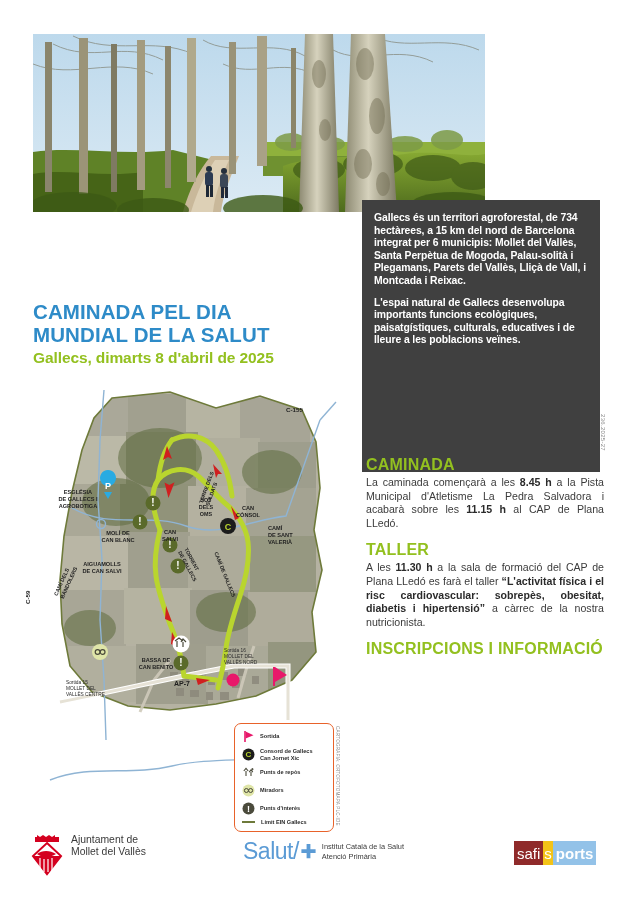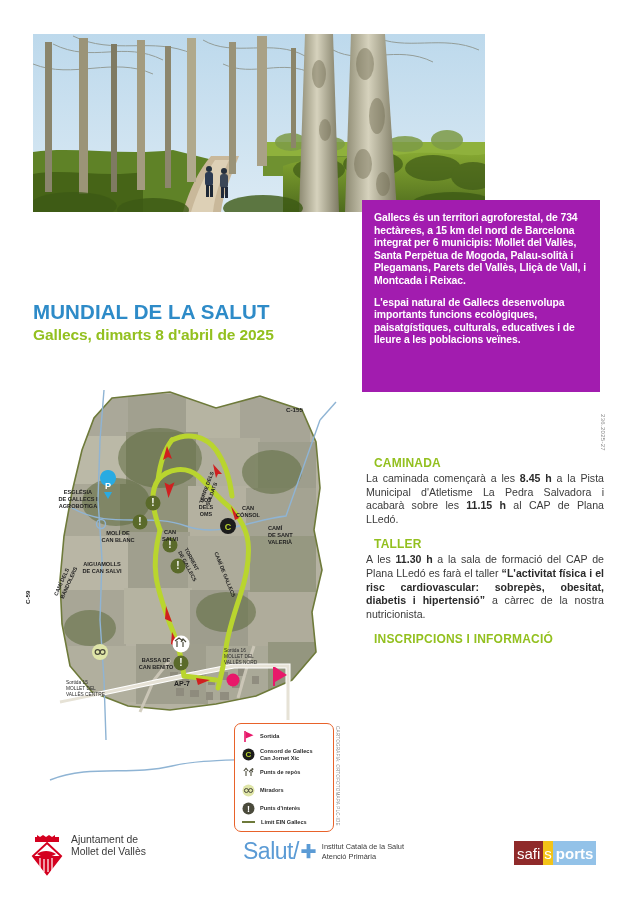--- a/index.html
+++ b/index.html
@@ -13,22 +13,22 @@
 
   
   .photo{
     position:absolute;left:33px;top:34px;width:452px;height:178px;
     overflow:hidden;background:#9fbf6a;
   }
   .photo svg{display:block;width:452px;height:178px;}
 
   
   .green-panel{
-    position:absolute;left:362px;top:200px;width:238px;height:192px;
-    background:#a21caf;color:#ffffff;
+    position:absolute;left:362px;top:200px;width:238px;height:272px;
+    background:#404040;color:#ffffff;
     padding:12px 14px 10px 12px;box-sizing:border-box;
   }
   .green-panel p{
     margin:0 0 9px 0;font-size:10.4px;line-height:12.6px;
     font-weight:bold;letter-spacing:-0.1px;
   }
   .green-panel p:last-child{margin-bottom:0;}
 
   
   .title-block{position:absolute;left:33px;top:300px;width:300px;}
@@ -37,22 +37,22 @@
     letter-spacing:0.1px;margin:0;
   }
   .title-sub{
     color:#93c01f;font-size:15.5px;line-height:20px;font-weight:bold;
     margin:2px 0 0 0;letter-spacing:-0.1px;
   }
 
   
   .info-col{position:absolute;left:366px;top:456px;width:238px;}
   .sec-head{
-    color:#93c01f;font-weight:bold;font-size:12px;letter-spacing:0.2px;
-    margin:0 0 2px 8px;
+    color:#93c01f;font-weight:bold;font-size:16px;letter-spacing:0.2px;
+    margin:0 0 2px 0;
   }
   .sec-body{
     color:#3b3b3b;font-size:10.6px;line-height:13.6px;
     text-align:justify;margin:0 0 11px 0;
   }
   .sec-body b{font-weight:bold;color:#2b2b2b;}
   .bullets{list-style:none;margin:1px 0 0 0;padding:0;}
   .bullets li{
     font-size:10.6px;line-height:14.6px;color:#3b3b3b;
     padding-left:10px;position:relative;
@@ -212,20 +212,21 @@
       </g>
     </svg>
   </div>
 
   <div class="green-panel">
     <p>Gallecs és un territori agroforestal, de 734 hectàrees, a 15 km del nord de Barcelona integrat per 6 municipis: Mollet del Vallès, Santa Perpètua de Mogoda, Palau-solità i Plegamans, Parets del Vallès, Lliçà de Vall, i Montcada i Reixac.</p>
     <p>L'espai natural de Gallecs desenvolupa importants funcions ecològiques, paisatgístiques, culturals, educatives i de lleure a les poblacions veïnes.</p>
   </div>
 
   <div class="title-block">
+    <div class="title-main">CAMINADA PEL DIA</div>
     <div class="title-main">MUNDIAL DE LA SALUT</div>
     <div class="title-sub">Gallecs, dimarts 8 d'abril de 2025</div>
   </div>
 
   <div class="side-code">236.2025-27</div>
 
   <div class="info-col">
     <div class="sec-head">CAMINADA</div>
     <div class="sec-body"><span>La caminada començarà a les </span><b>8.45 h</b><span> a la Pista Municipal d'Atletisme La Pedra Salvadora i acabarà sobre les </span><b>11.15 h</b><span> al CAP de Plana LLedó.</span></div>
 

